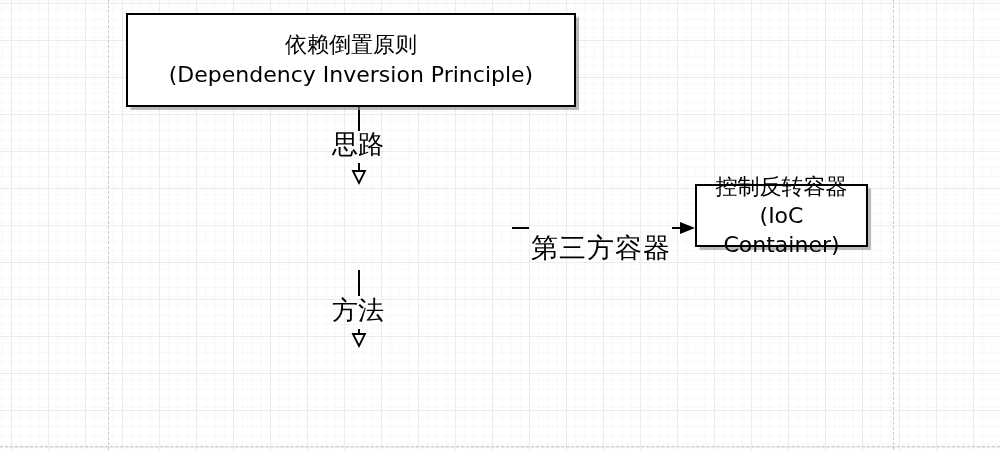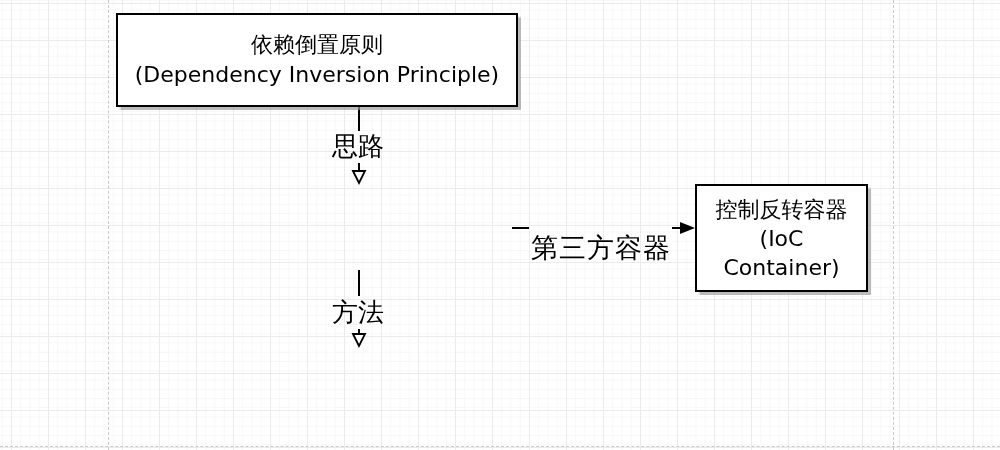--- a/index.html
+++ b/index.html
@@ -47,21 +47,21 @@
     color:#000000;
   }
   .node-ioc-container .node-label{line-height:29px;}
   .edge-label{
     position:absolute;
     color:#000000;
     text-align:center;
     white-space:pre;
     line-height:30px;
   }
-  .edge-label-v{font-size:26px;width:60px;}
+  .edge-label-v{font-size:26px;width:60px;font-family:Liberation Mono, monospace;}
   .edge-label-h{font-size:27px;width:140px;letter-spacing:1px;margin-top:20px;}
 </style>
 </head>
 <body>
 
 <div class="canvas">
 
   <div class="page-guide-v" style="left:108px;"></div>
   <div class="page-guide-v" style="left:893px;"></div>
   <div class="page-guide-h" style="top:446px;"></div>
@@ -80,27 +80,27 @@
       <path d="M 353 334 L 359 346 L 365 334 Z" fill="#ffffff" stroke="#000" stroke-width="1.8"></path>
     </g>
 
     <g>
       <line x1="512" y1="228" x2="529" y2="228" stroke="#000" stroke-width="2"></line>
       <line x1="672" y1="228" x2="681" y2="228" stroke="#000" stroke-width="2"></line>
       <path d="M 695 228 L 680 222 L 680 234 Z" fill="#000"></path>
     </g>
   </svg>
 
-  <div class="node" style="left:116px;top:13px;width:402px;height:94px;">
+  <div class="node" style="left:126px;top:13px;width:450px;height:94px;">
     <span class="node-label">依赖倒置原则
 (Dependency Inversion Principle)</span>
   </div>
 
 
-  <div class="node node-ioc-container" style="left:695px;top:184px;width:173px;height:108px;">
+  <div class="node node-ioc-container" style="left:695px;top:184px;width:173px;height:63px;">
     <span class="node-label">控制反转容器
 (IoC
 Container)</span>
   </div>
 
 
   <div class="edge-label edge-label-v" style="left:328px;top:131px;">思路</div>
 
   <div class="edge-label edge-label-v" style="left:328px;top:297px;">方法</div>
 

